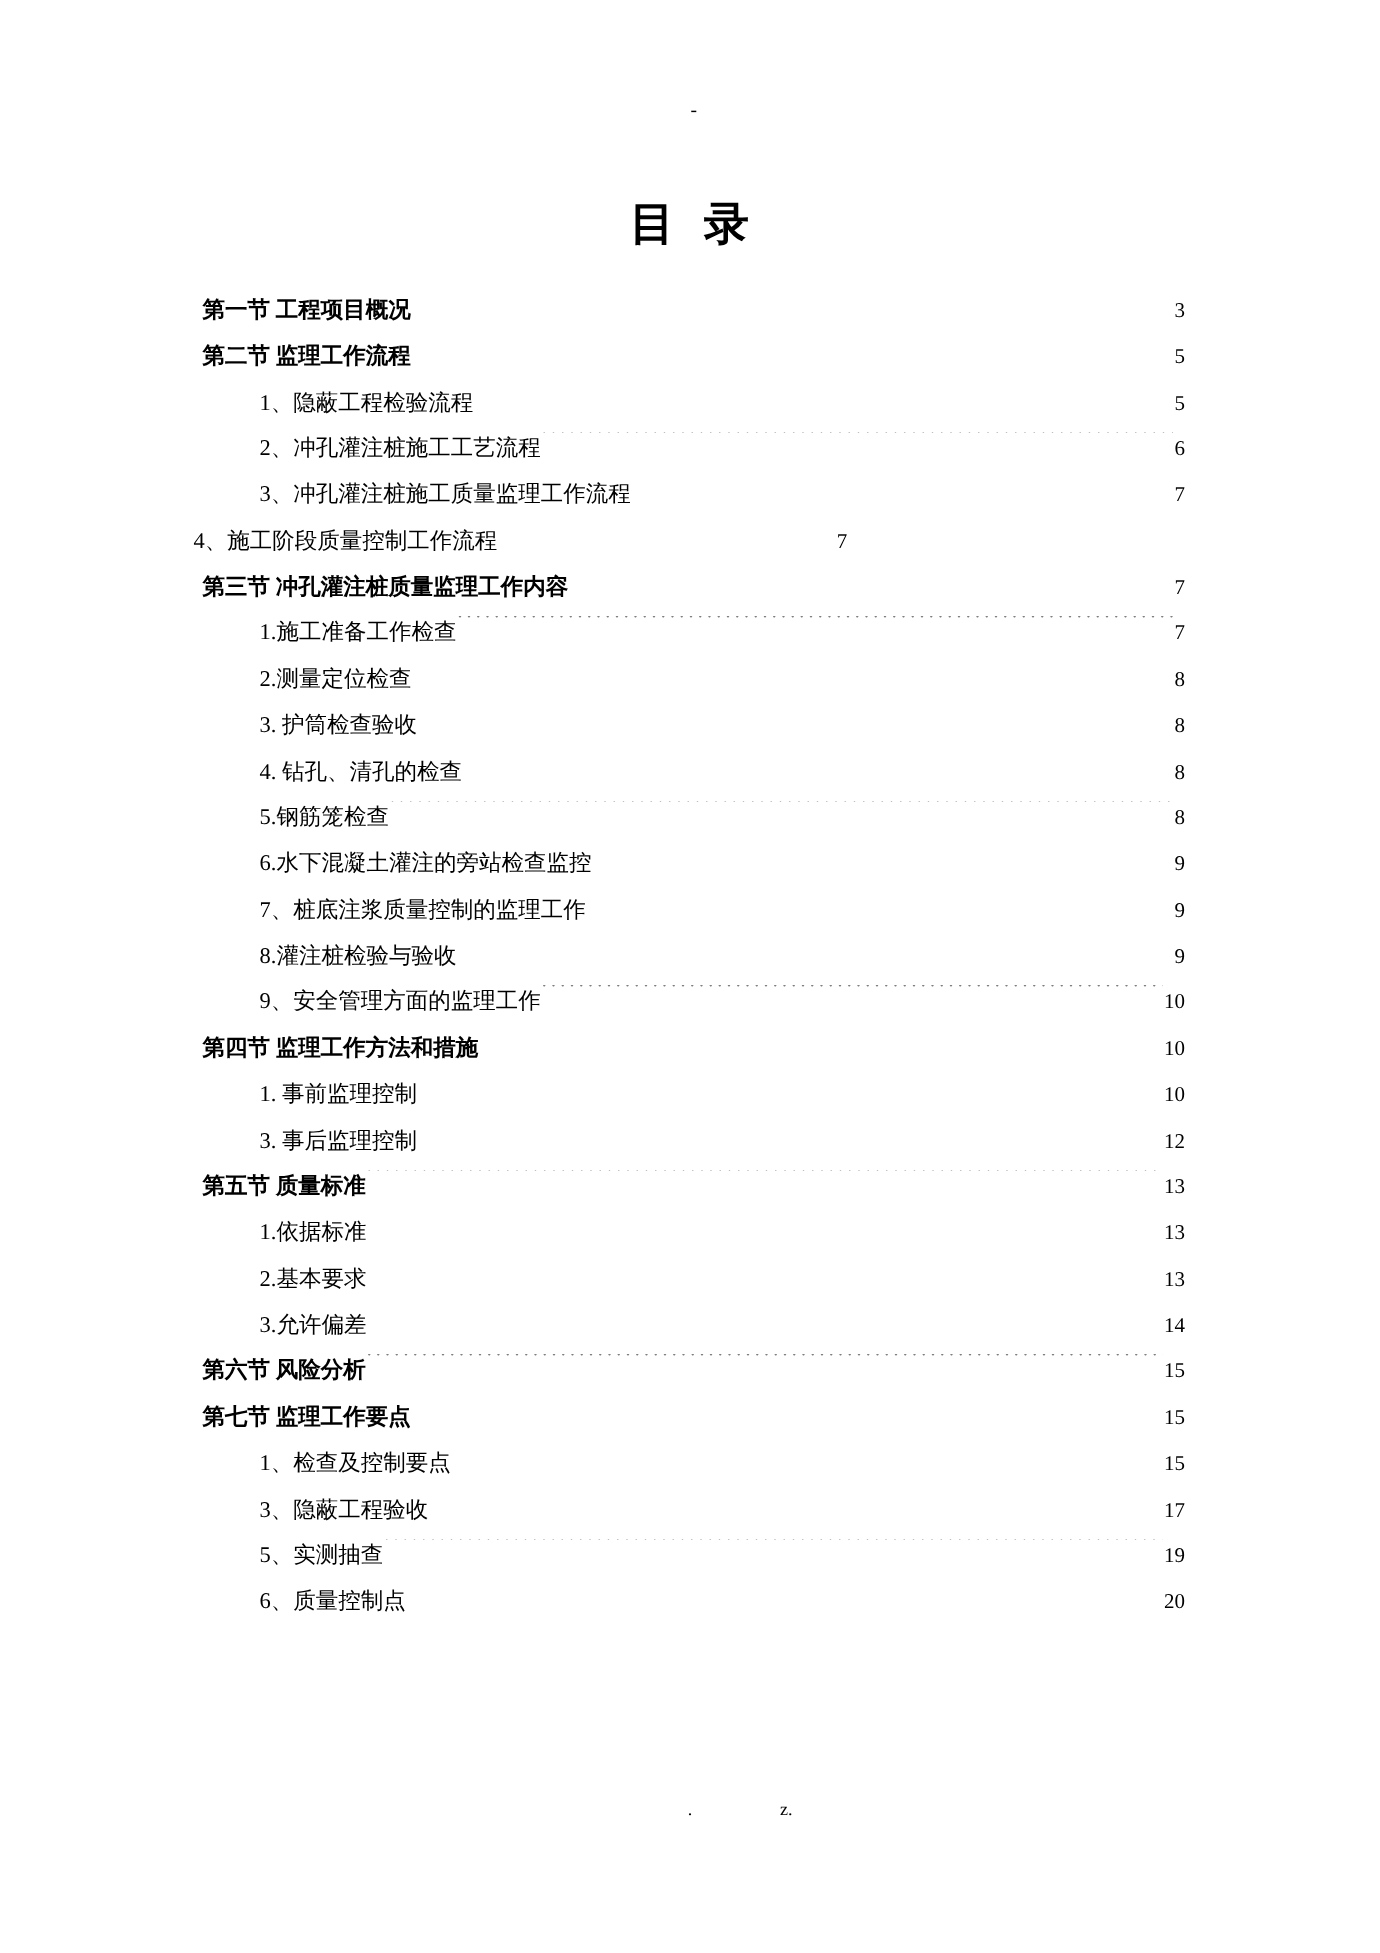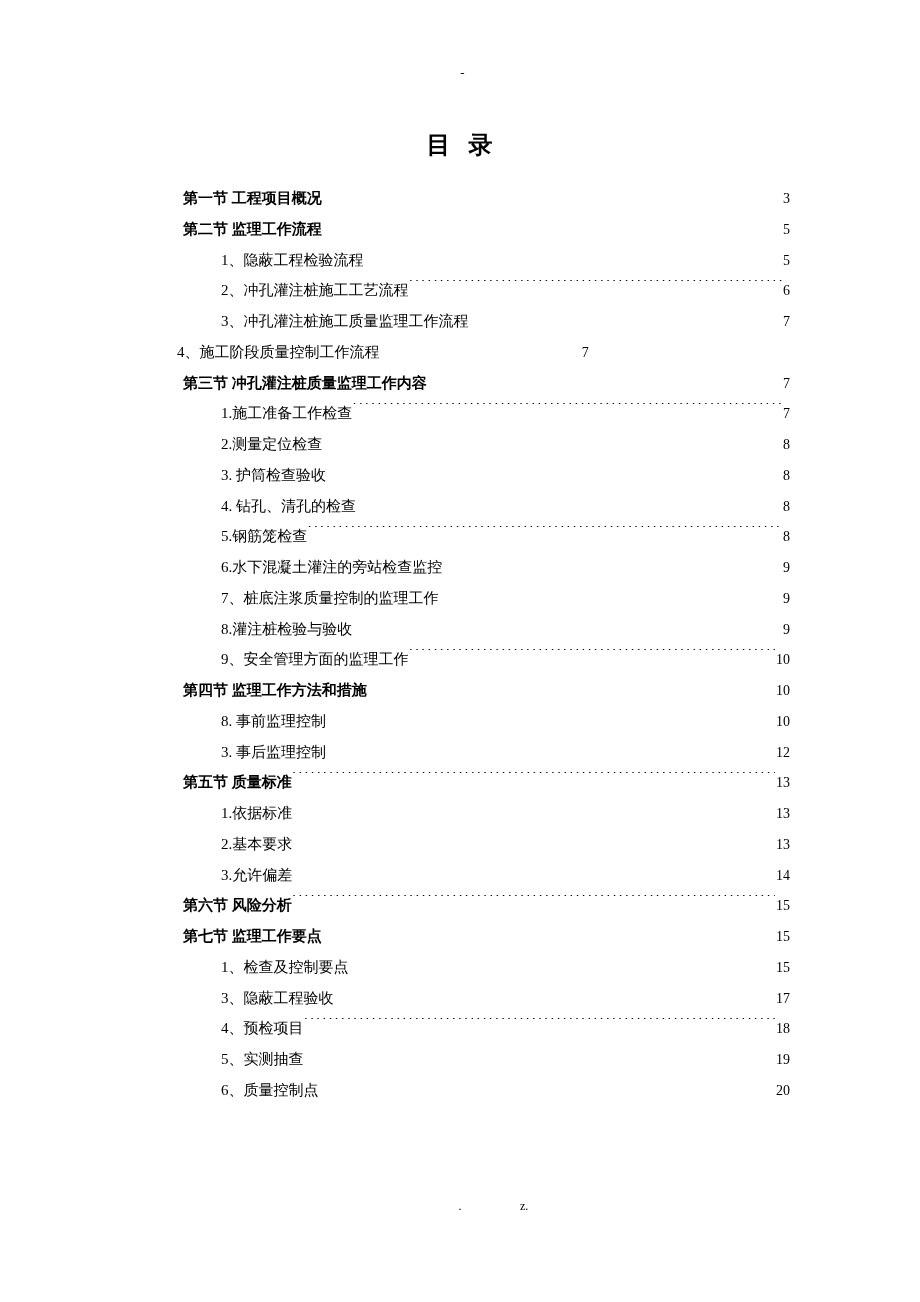--- a/index.html
+++ b/index.html
@@ -19,38 +19,37 @@
     }
     .top-dash {
       text-align: center;
       font-size: 13px;
       color: #000;
       margin-bottom: 48px;
     }
     .title {
       text-align: center;
       font-weight: bold;
-      font-size: 24px;
+      font-size: 30px;
       letter-spacing: 6px;
       margin-bottom: 22px;
     }
     .toc-line {
       display: flex;
       align-items: baseline;
       white-space: nowrap;
       margin: 0;
       padding: 0;
       line-height: 2.05;
     }
     .indent0 { padding-left: 0; }
     .indent1 { padding-left: 38px; }
     .indent-sp { padding-left: 0; margin-left:-6px;align-items:flex-end; }
     .label {
       flex: 0 0 auto;
-      margin-left: 48px;
     }
     .bold { font-weight: bold; }
     .leader {
       flex: 1 1 auto;
       overflow: hidden;
       position: relative;
       height: 1em;
     }
     .leader::after {
       content: "·················································································································································································";
@@ -166,21 +165,21 @@
         <span class="label">9、安全管理方面的监理工作</span>
         <span class="leader"></span>
         <span class="pg">10</span>
       </div>
       <div class="toc-line indent0">
         <span class="label bold">第四节   监理工作方法和措施</span>
         <span class="leader"></span>
         <span class="pg">10</span>
       </div>
       <div class="toc-line indent1">
-        <span class="label">8. 事前监理控制</span>
+        <span class="label">1. 事前监理控制</span>
         <span class="leader"></span>
         <span class="pg">10</span>
       </div>
       <div class="toc-line indent1">
         <span class="label">3. 事后监理控制</span>
         <span class="leader"></span>
         <span class="pg">12</span>
       </div>
       <div class="toc-line indent0">
         <span class="label bold">第五节   质量标准</span>
@@ -214,25 +213,20 @@
       </div>
       <div class="toc-line indent1">
         <span class="label">1、检查及控制要点</span>
         <span class="leader"></span>
         <span class="pg">15</span>
       </div>
       <div class="toc-line indent1">
         <span class="label">3、隐蔽工程验收</span>
         <span class="leader"></span>
         <span class="pg">17</span>
-      </div>
-      <div class="toc-line indent1">
-        <span class="label">4、预检项目</span>
-        <span class="leader"></span>
-        <span class="pg">18</span>
       </div>
       <div class="toc-line indent1">
         <span class="label">5、实测抽查</span>
         <span class="leader"></span>
         <span class="pg">19</span>
       </div>
       <div class="toc-line indent1">
         <span class="label">6、质量控制点</span>
         <span class="leader"></span>
         <span class="pg">20</span>

